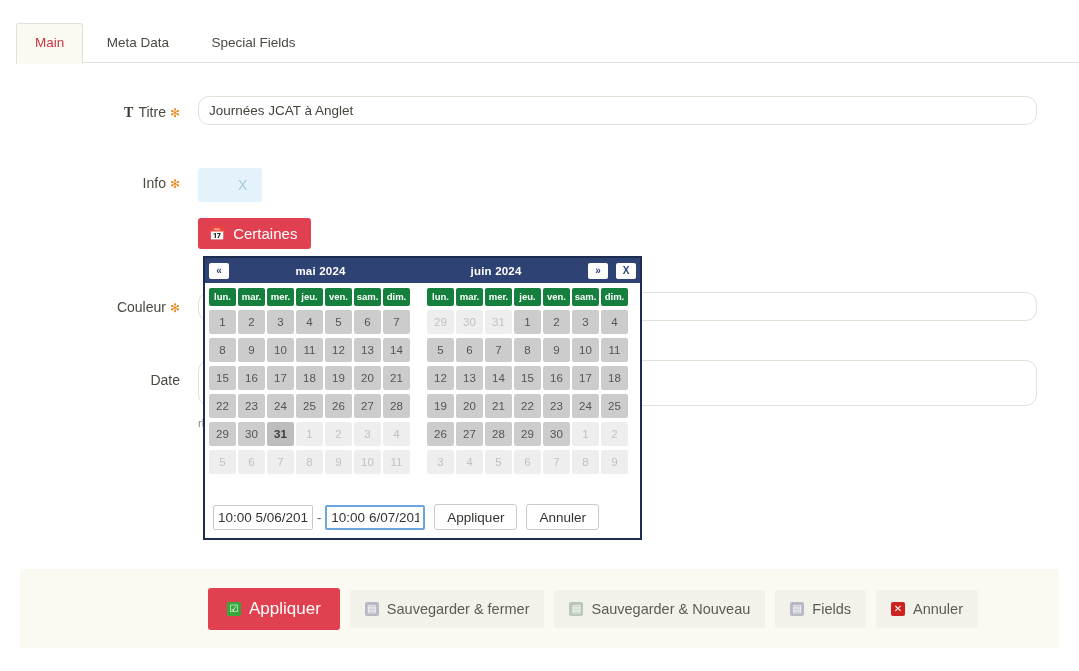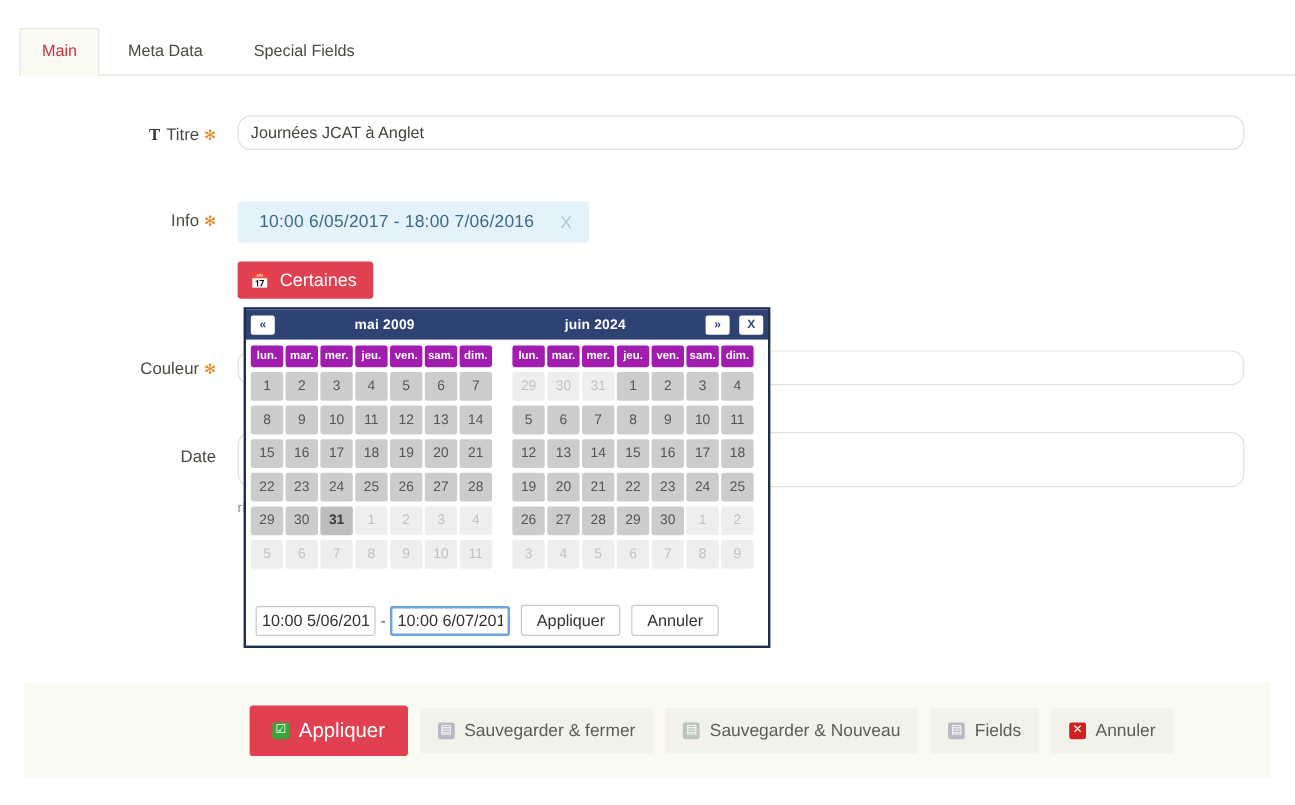--- a/index.html
+++ b/index.html
@@ -143,21 +143,21 @@
   .mon-title {
     flex: 1 1 auto;
     text-align: center;
     font-size: 11.5px;
     font-weight: bold;
     letter-spacing: .2px;
   }
   .dowrow { display: flex; padding: 0 3px; margin-top: 2px; }
   .dow {
     width: 27px; height: 18px;
-    background: #a21caf;
+    background: #15803d;
     color: #fff;
     font-size: 9.5px;
     font-weight: bold;
     line-height: 18px;
     text-align: center;
     margin: 0 1px;
     border-radius: 2px;
   }
   .panes { display: flex; padding: 0 3px; }
   .pane { width: 207px; }
@@ -273,21 +273,20 @@
         <input class="txt" value="Journées JCAT à Anglet" style="">
       </div>
     </div>
 
     <div class="row">
       <div class="flabel" style="top:112px;">
         <span>Info</span><span class="req">✻</span>
       </div>
       <div class="fcontrol" style="top:105px;">
         <div class="datechip">
-          <span>10:00 6/05/2017 - 18:00 7/06/2016</span>
           <span class="x">X</span>
         </div>
         <div style="margin-top:16px;">
           <button class="calbtn">
             <span class="gi">📅</span>
             <span>Certaines</span>
           </button>
         </div>
       </div>
     </div>
@@ -308,21 +307,21 @@
       <div class="fcontrol" style="top:297px;">
         <textarea class="txt" rows="2" style="height: 46px;" value=""></textarea>
         <div class="helptext">rkdown, Certaines balises HTML sont autorisées.,</div>
       </div>
     </div>
   </div>
 
   <div class="picker">
     <div class="pick-head">
       <div class="nav-sq">«</div>
-      <div class="mon-title">mai 2009</div>
+      <div class="mon-title">mai 2024</div>
       <div class="mon-title">juin 2024</div>
       <div class="nav-sq">»</div>
       <div class="nav-sq">X</div>
     </div>
 
     <div class="panes" style="margin-top:3px;">
       <div class="pane">
         <div class="dowrow" style="padding:0;" id="dowL">
             <div class="dow">lun.</div>
             <div class="dow">mar.</div>

